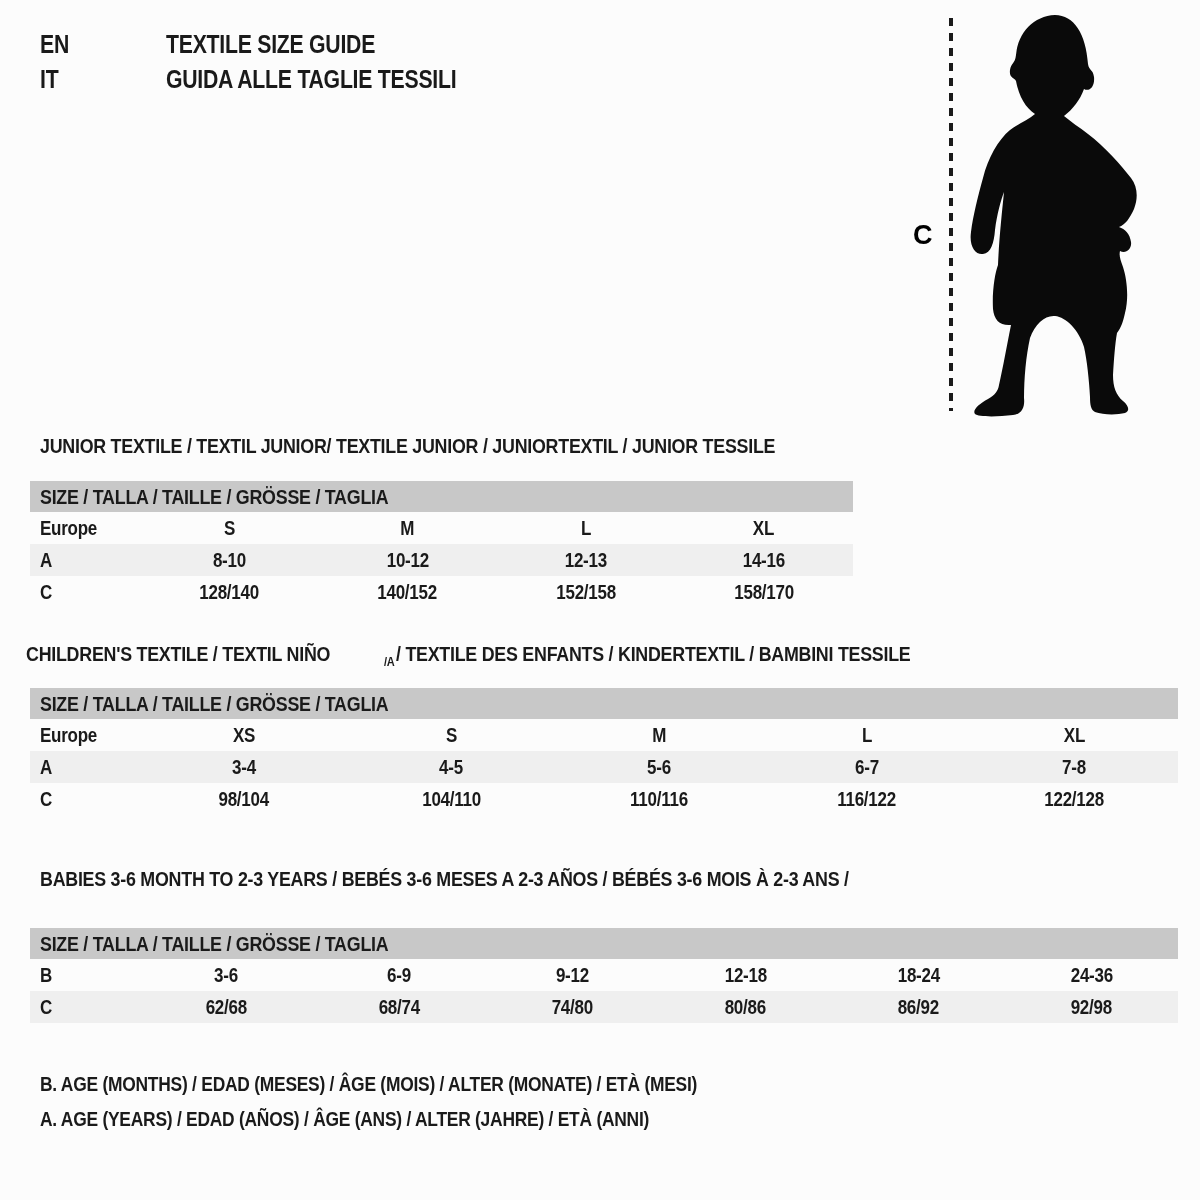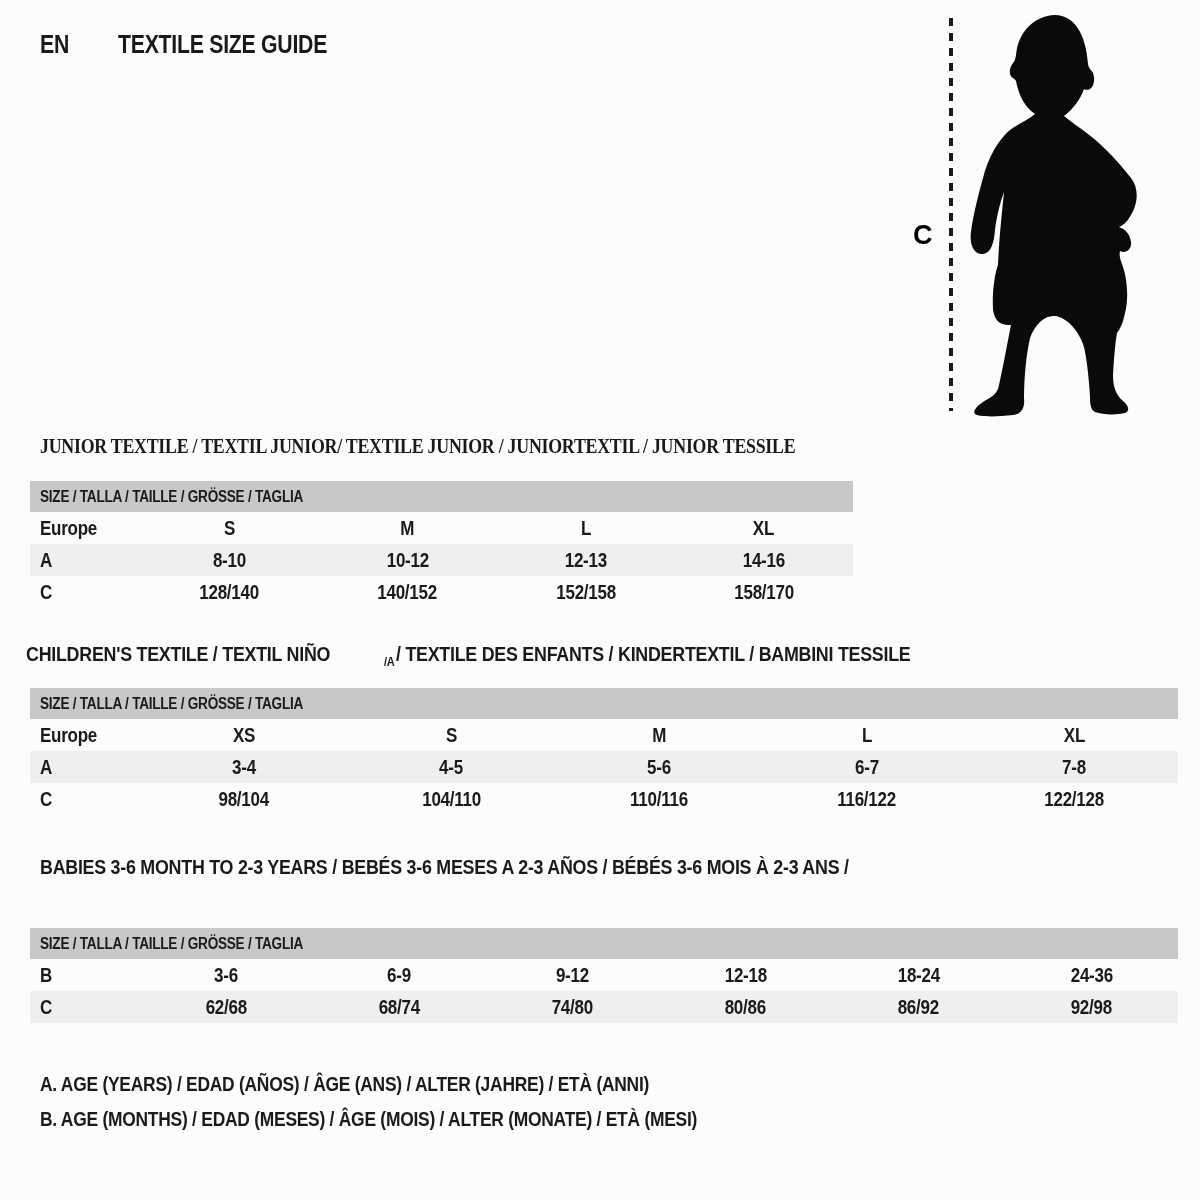--- a/index.html
+++ b/index.html
@@ -11,52 +11,56 @@
     color:#1a1a1a;
     -webkit-font-smoothing:antialiased;
   }
   .abs{position:absolute;}
   
   .t{display:inline-block;transform:scaleX(0.85);transform-origin:0 50%;white-space:nowrap;letter-spacing:-0.3px;}
   .tc{display:inline-block;transform:scaleX(0.85);transform-origin:50% 50%;white-space:nowrap;letter-spacing:-0.3px;}
 
   
   .langs{left:40px;top:27px;}
-  .lang-row{display:flex;height:35px;align-items:center;font-size:25px;}
+  .lang-row{display:flex;height:35px;align-items:center;font-size:25px;gap:48px;}
   .lang-code{width:78px;}
 
   
   .figure-svg{left:885px;top:8px;}
 
   
   .sec-title{font-size:21px;line-height:26px;}
   .sub{font-size:13px;position:relative;top:5px;}
 
   
   .table{left:30px;}
   .thead{
     height:31px;display:flex;align-items:center;
     background:#c8c8c8;
-    font-size:16px;padding-left:10px;box-sizing:border-box;
+    font-size:21px;padding-left:10px;box-sizing:border-box;
   }
   .trow{display:flex;height:32px;align-items:center;font-size:20px;}
   .trow.shaded{background:#efefef;}
   .tlabel{width:110px;padding-left:10px;box-sizing:border-box;text-align:left;}
   .tcell{flex:1;text-align:center;}
 
   
   .legend-line{height:35px;display:flex;align-items:center;font-size:20.5px;}
 </style>
 </head>
 <body>
 
 <div class="abs langs">
   <div class="lang-row">
     <span class="lang-code"><span class="t">EN</span></span>
     <span class="t">TEXTILE SIZE GUIDE</span>
+  </div>
+  <div class="lang-row">
+    <span class="lang-code"><span class="t">IT</span></span>
+    <span class="t">GUIDA ALLE TAGLIE TESSILI</span>
   </div>
 </div>
 
 <svg class="abs figure-svg" width="262" height="412" viewBox="0 0 262 412" aria-hidden="true">
   <line x1="66" y1="10" x2="66" y2="403" stroke="#1a1a1a" stroke-width="4" stroke-dasharray="8 7"></line>
   <text x="28" y="236" font-size="27" font-weight="700">C</text>
   <g transform="translate(82,7)">
     <path fill="#0a0a0a" d="
       M88,0
       C67,1 51,17 49,40
@@ -95,21 +99,21 @@
       C171,184 171,172 164,163
       C154,150 138,132 121,119
       C112,112 104,107 97,101
       C106,94 113,85 117,74
       C122,77 128,72 127,62
       C126,54 122,56 121,49
       C119,19 107,0 88,0 Z"></path>
   </g>
 </svg>
 
-<div class="abs sec-title" style="left:40px;top:433px;font-family:Liberation Serif, serif;">
+<div class="abs sec-title" style="left:40px;top:433px;">
   <span class="t">JUNIOR TEXTILE / TEXTIL JUNIOR/ TEXTILE JUNIOR / JUNIORTEXTIL / JUNIOR TESSILE</span>
 </div>
 
 <div class="abs table" style="top:481px;width:823px;">
   <div class="thead">
     <span class="t">SIZE / TALLA / TAILLE / GRÖSSE / TAGLIA</span>
   </div>
   <div class="trow">
     <span class="tlabel"><span class="t">Europe</span></span>
     <span class="tcell"><span class="tc">S</span></span>
@@ -161,21 +165,21 @@
     <span class="tlabel"><span class="t">C</span></span>
     <span class="tcell"><span class="tc">98/104</span></span>
     <span class="tcell"><span class="tc">104/110</span></span>
     <span class="tcell"><span class="tc">110/116</span></span>
     <span class="tcell"><span class="tc">116/122</span></span>
     <span class="tcell"><span class="tc">122/128</span></span>
   </div>
 </div>
 
 <div class="abs" style="left:40px;top:852px;">
-  <div class="sec-title" style="line-height:30px;">
+  <div class="sec-title" style="line-height:30px;margin-top:12px;">
     <span class="t">BABIES 3-6 MONTH TO 2-3 YEARS / BEBÉS 3-6 MESES A 2-3 AÑOS / BÉBÉS 3-6 MOIS À 2-3 ANS /</span>
   </div>
 </div>
 
 <div class="abs table" style="top:928px;width:1148px;">
   <div class="thead">
     <span class="t">SIZE / TALLA / TAILLE / GRÖSSE / TAGLIA</span>
   </div>
   <div class="trow">
     <span class="tlabel"><span class="t">B</span></span>
@@ -192,18 +196,18 @@
     <span class="tcell"><span class="tc">68/74</span></span>
     <span class="tcell"><span class="tc">74/80</span></span>
     <span class="tcell"><span class="tc">80/86</span></span>
     <span class="tcell"><span class="tc">86/92</span></span>
     <span class="tcell"><span class="tc">92/98</span></span>
   </div>
 </div>
 
 <div class="abs" style="left:40px;top:1066px;">
   <div class="legend-line">
+    <span class="t">B. AGE (MONTHS) / EDAD (MESES) / ÂGE (MOIS) / ALTER (MONATE) / ETÀ (MESI)</span>
+  </div>
+  <div class="legend-line">
     <span class="t">A. AGE (YEARS) / EDAD (AÑOS) / ÂGE (ANS) / ALTER (JAHRE) / ETÀ (ANNI)</span>
   </div>
-  <div class="legend-line">
-    <span class="t">B. AGE (MONTHS) / EDAD (MESES) / ÂGE (MOIS) / ALTER (MONATE) / ETÀ (MESI)</span>
-  </div>
 </div>
 
 </body></html>

